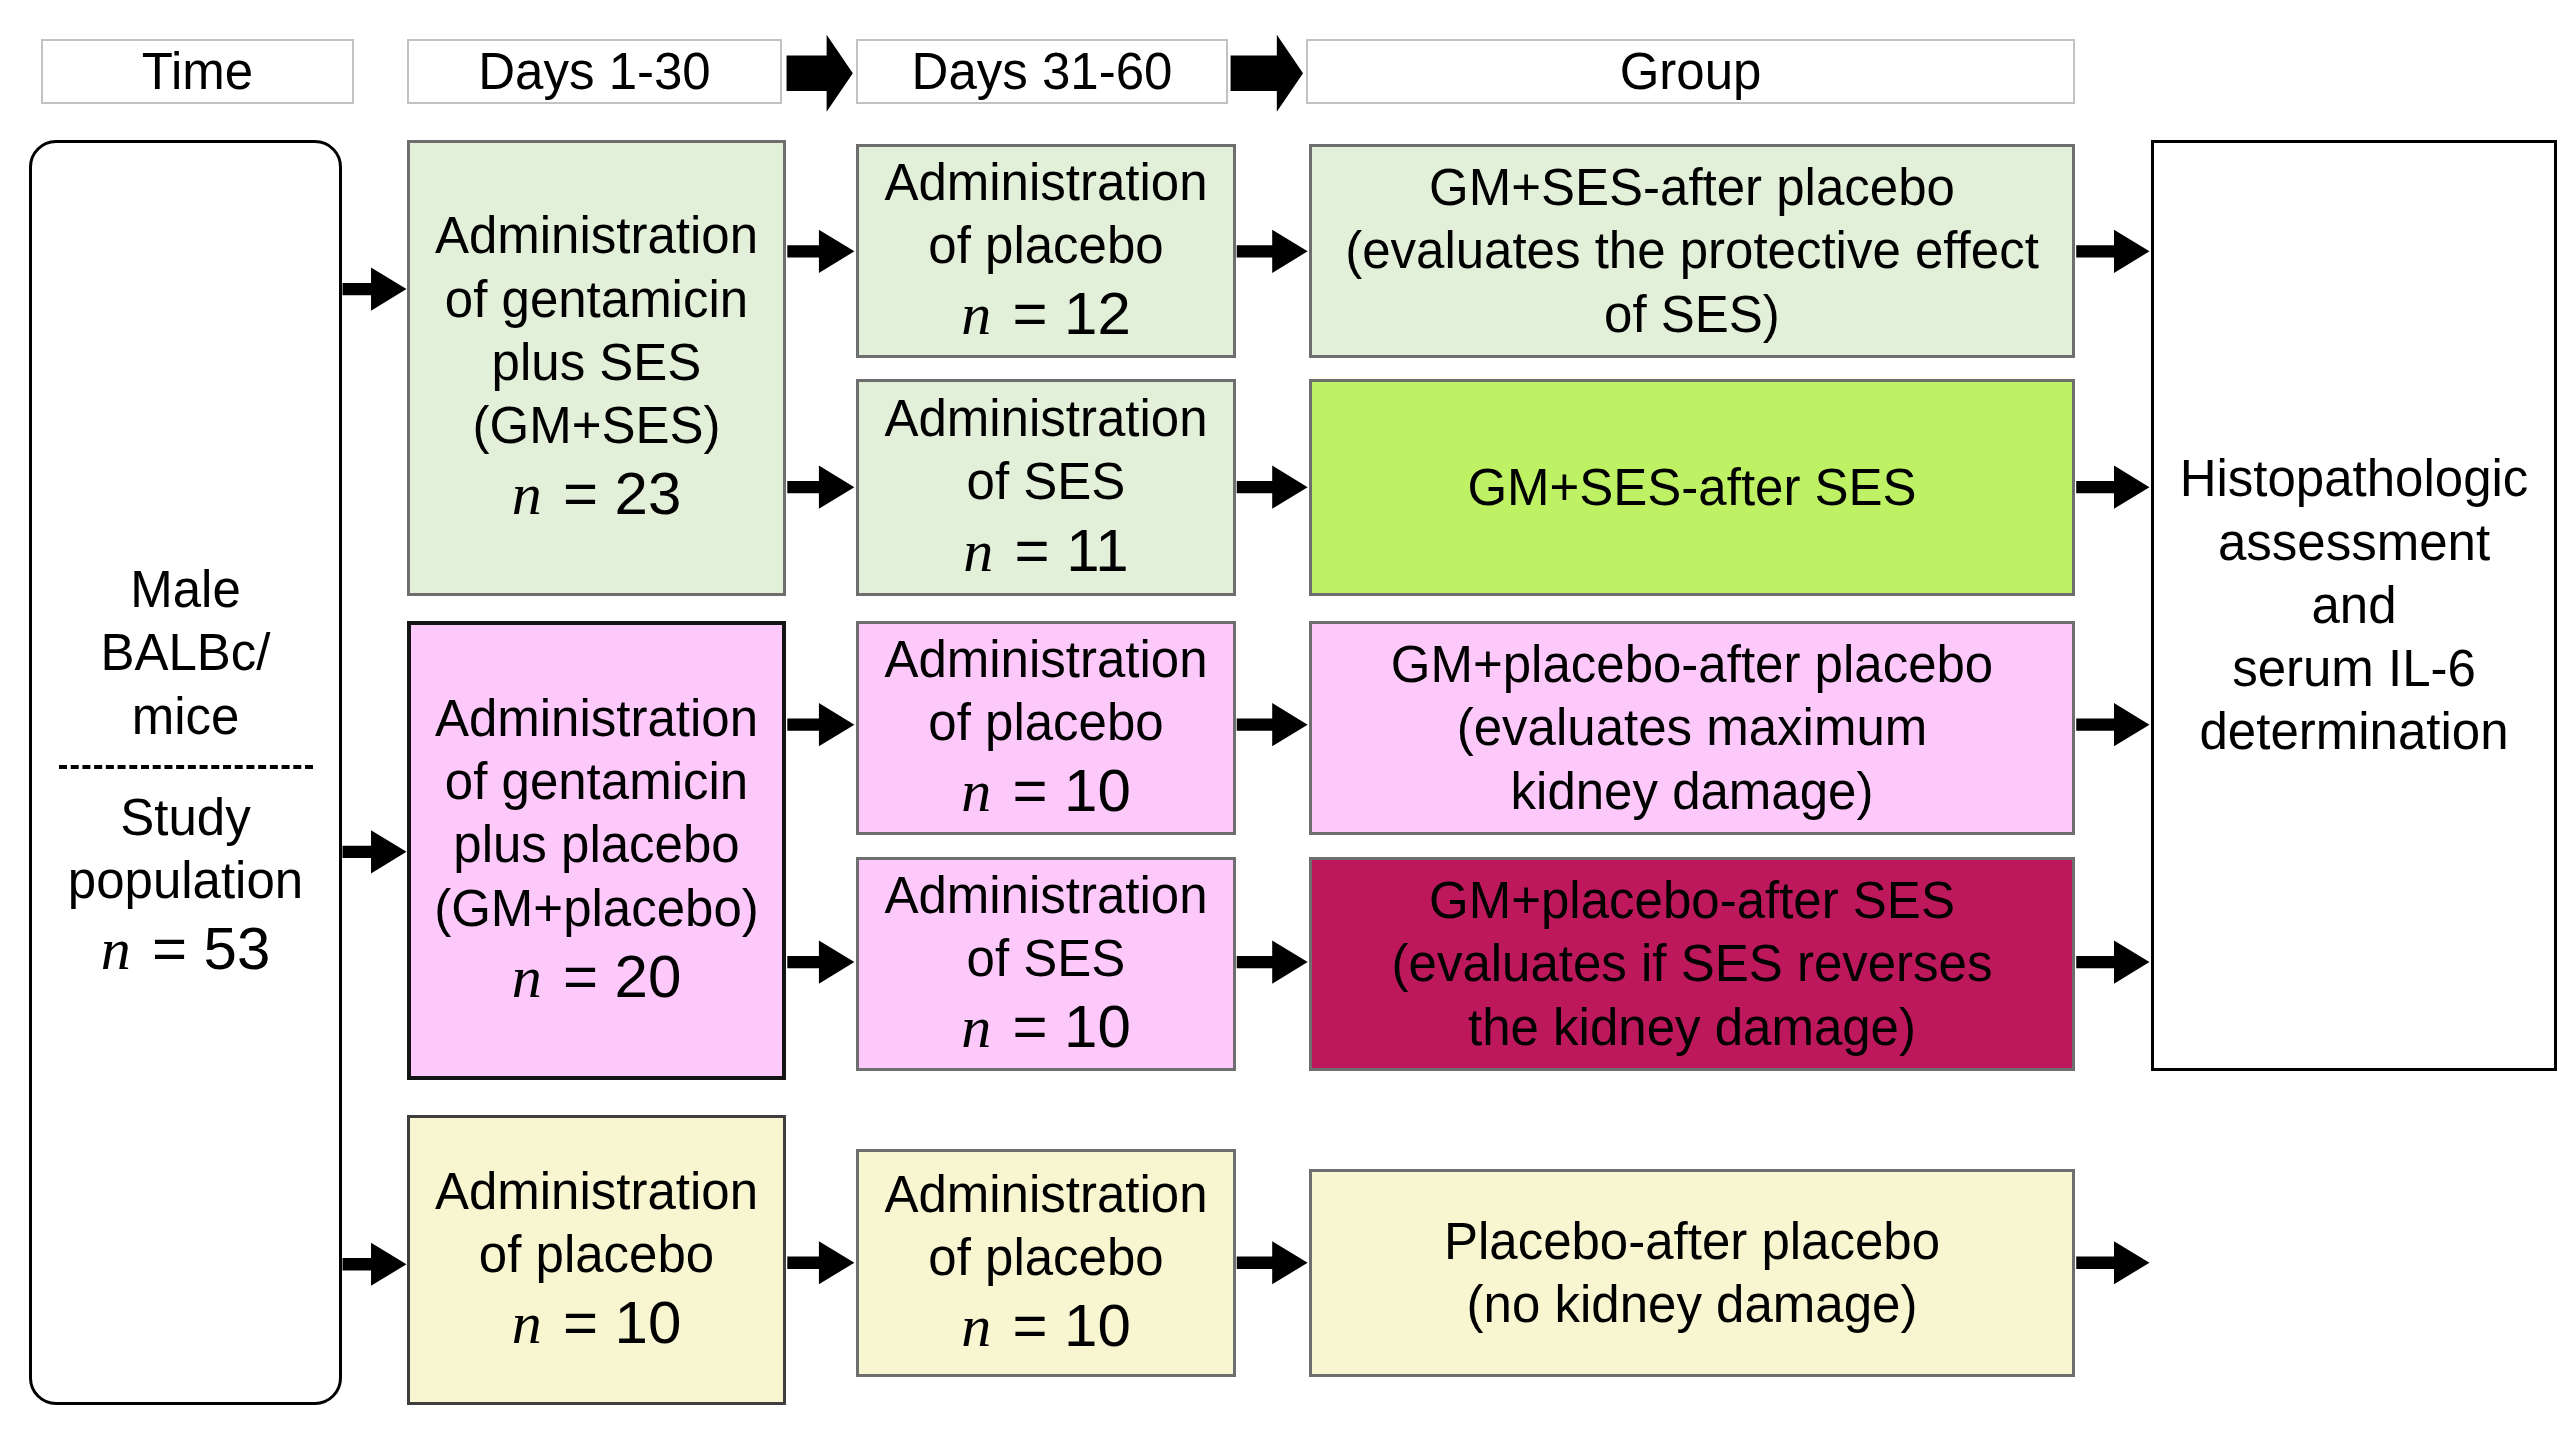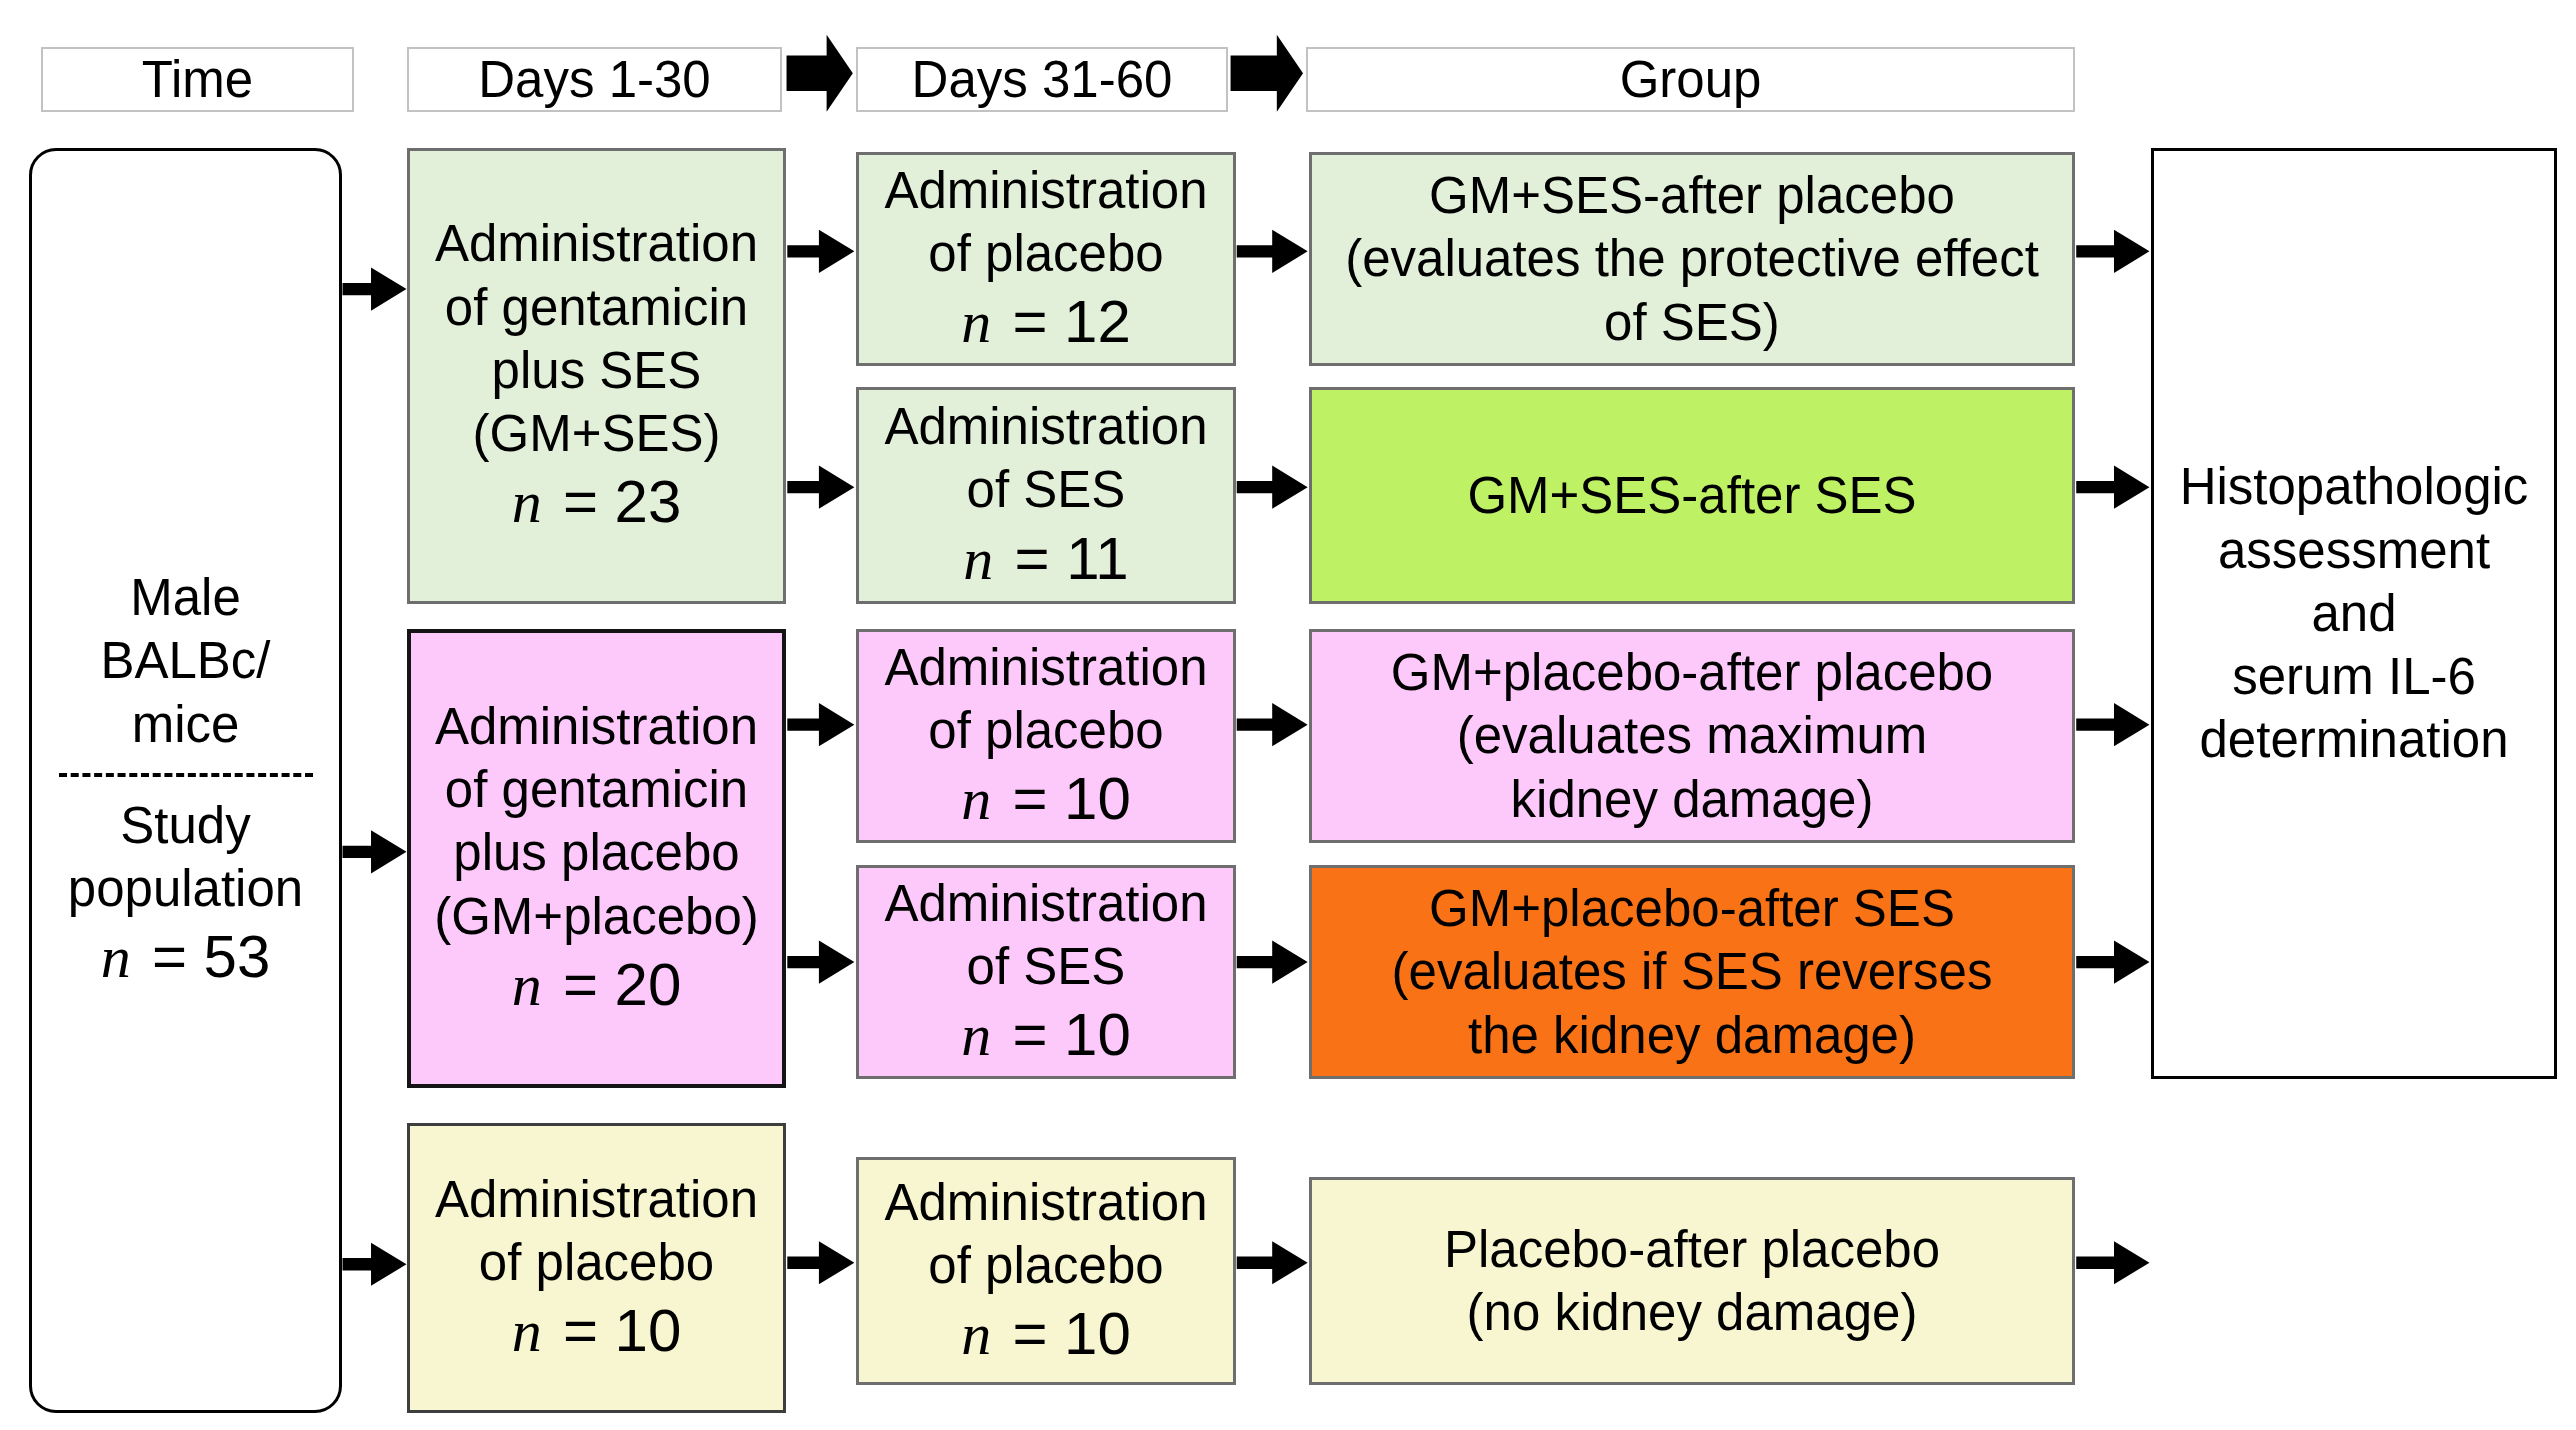--- a/index.html
+++ b/index.html
@@ -15,21 +15,20 @@
   .box {
     position: absolute;
     box-sizing: border-box;
     display: flex;
     flex-direction: column;
     align-items: center;
     justify-content: center;
     text-align: center;
     font-size: 51px;
     line-height: 1.24;
-    margin-top: 8px;
   }
   .pre { white-space: pre-line; }
   .hdr    { border: 2.3px solid #c2c2c2; background: #ffffff; }
   .tall   { border: 3.1px solid #000000; background: #ffffff; }
   .b-gray { border: 3.1px solid #6e6e6e; }
   .b-black{ border: 4.6px solid #141414; }
   .b-dark { border: 3.1px solid #3e3e3e; }
   .n-line { font-size: 60px; }
   .n-line i { font-family: "Liberation Serif", serif; font-style: italic; padding-right: 4.6px; }
   .divider {
@@ -119,21 +118,21 @@
 of SES)</div>
   </div>
   <div class="box b-gray" style="left: 1309px; top: 379px; width: 766px; height: 217px; background: #bef264;">
     <div class="pre">GM+SES-after SES</div>
   </div>
   <div class="box b-gray" style="left: 1309px; top: 621px; width: 766px; height: 214px; background: rgb(253, 201, 251);">
     <div class="pre">GM+placebo-after placebo
 (evaluates maximum
 kidney damage)</div>
   </div>
-  <div class="box b-gray" style="left: 1309px; top: 857px; width: 766px; height: 214px; background: #f97316;">
+  <div class="box b-gray" style="left: 1309px; top: 857px; width: 766px; height: 214px; background: #be185d;">
     <div class="pre">GM+placebo-after SES
 (evaluates if SES reverses
 the kidney damage)</div>
   </div>
   <div class="box b-gray" style="left: 1309px; top: 1169px; width: 766px; height: 208px; background: rgb(248, 246, 208);">
     <div class="pre">Placebo-after placebo
 (no kidney damage)</div>
   </div>
 
   <div class="box tall" style="left:2151px; top:140px; width:406px; height:931px;">

